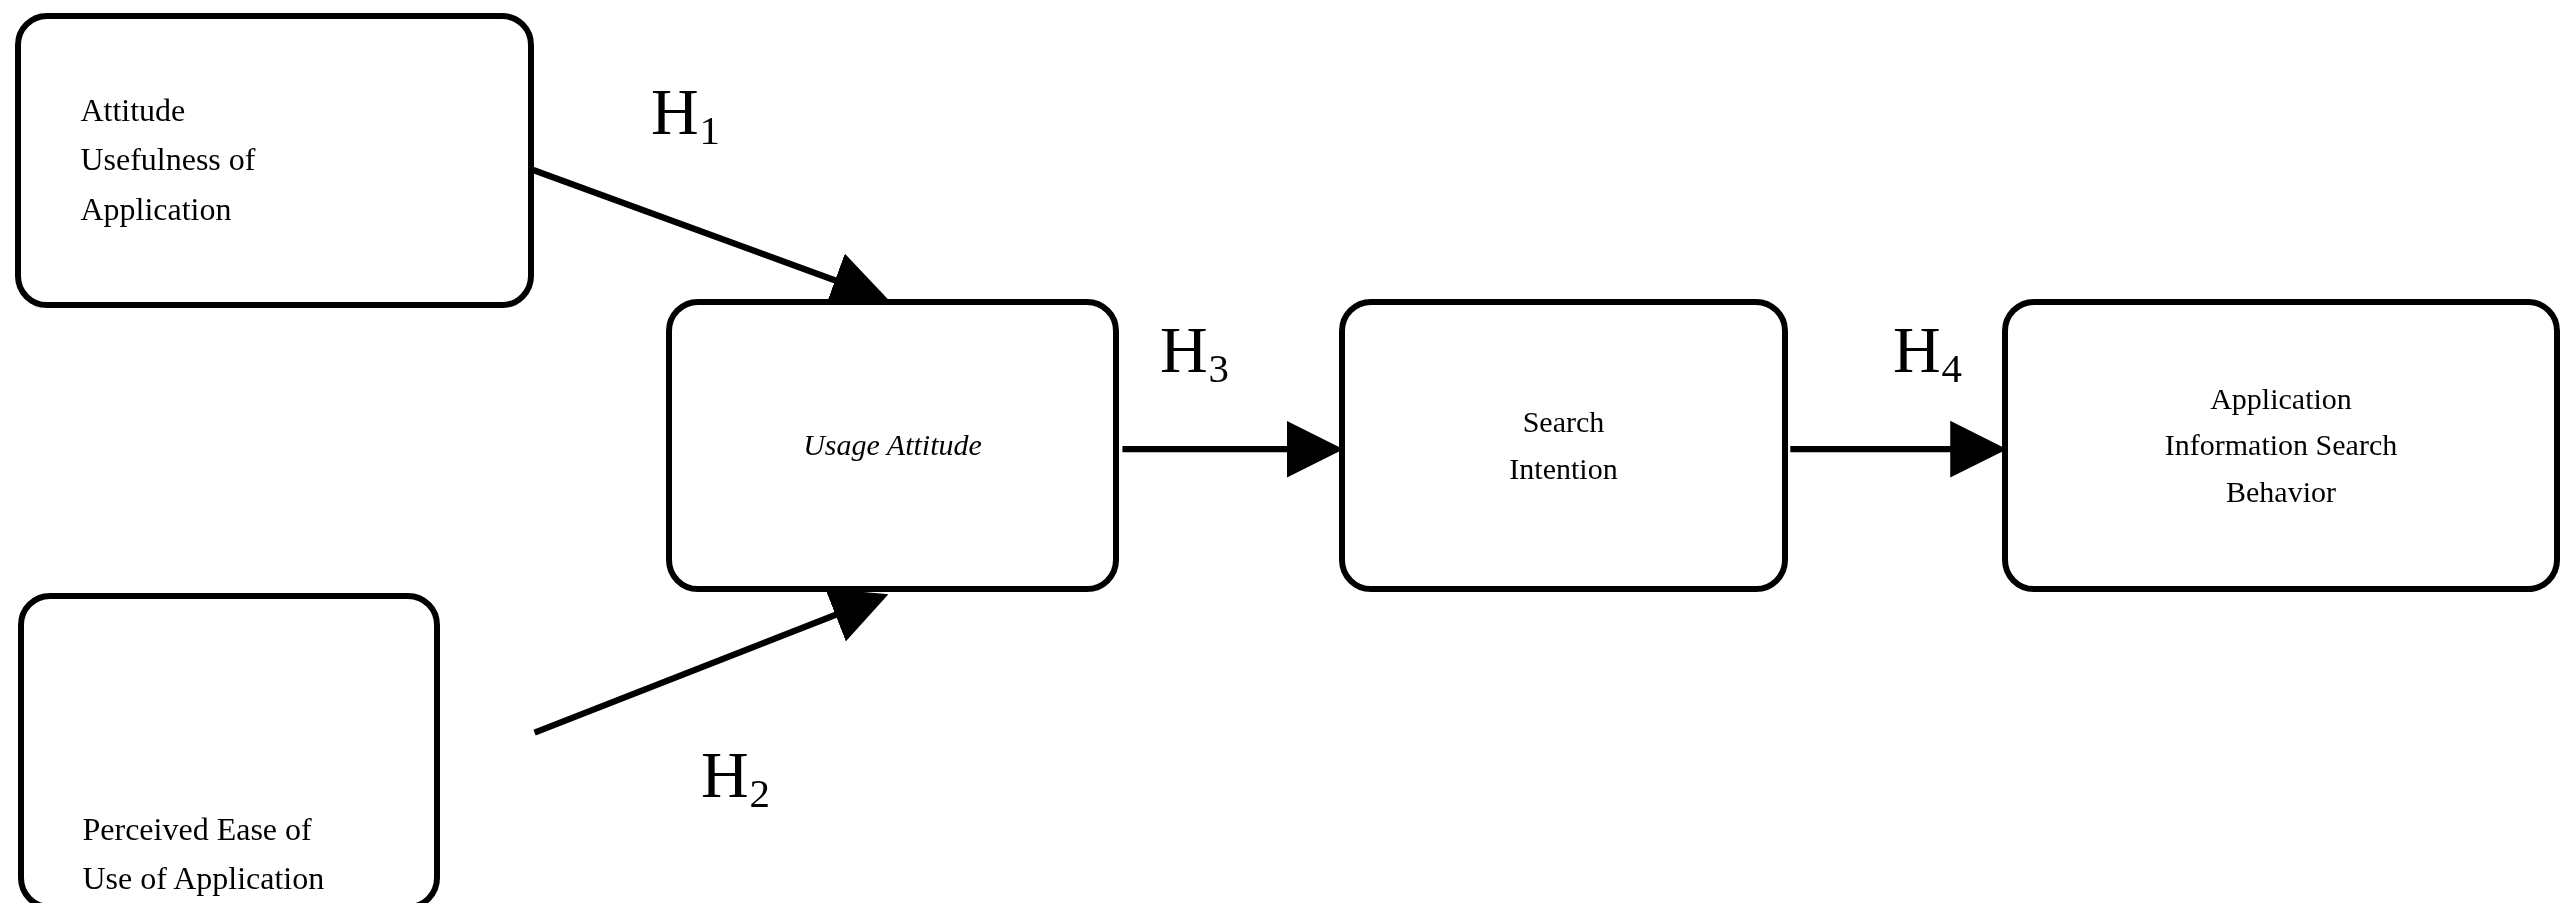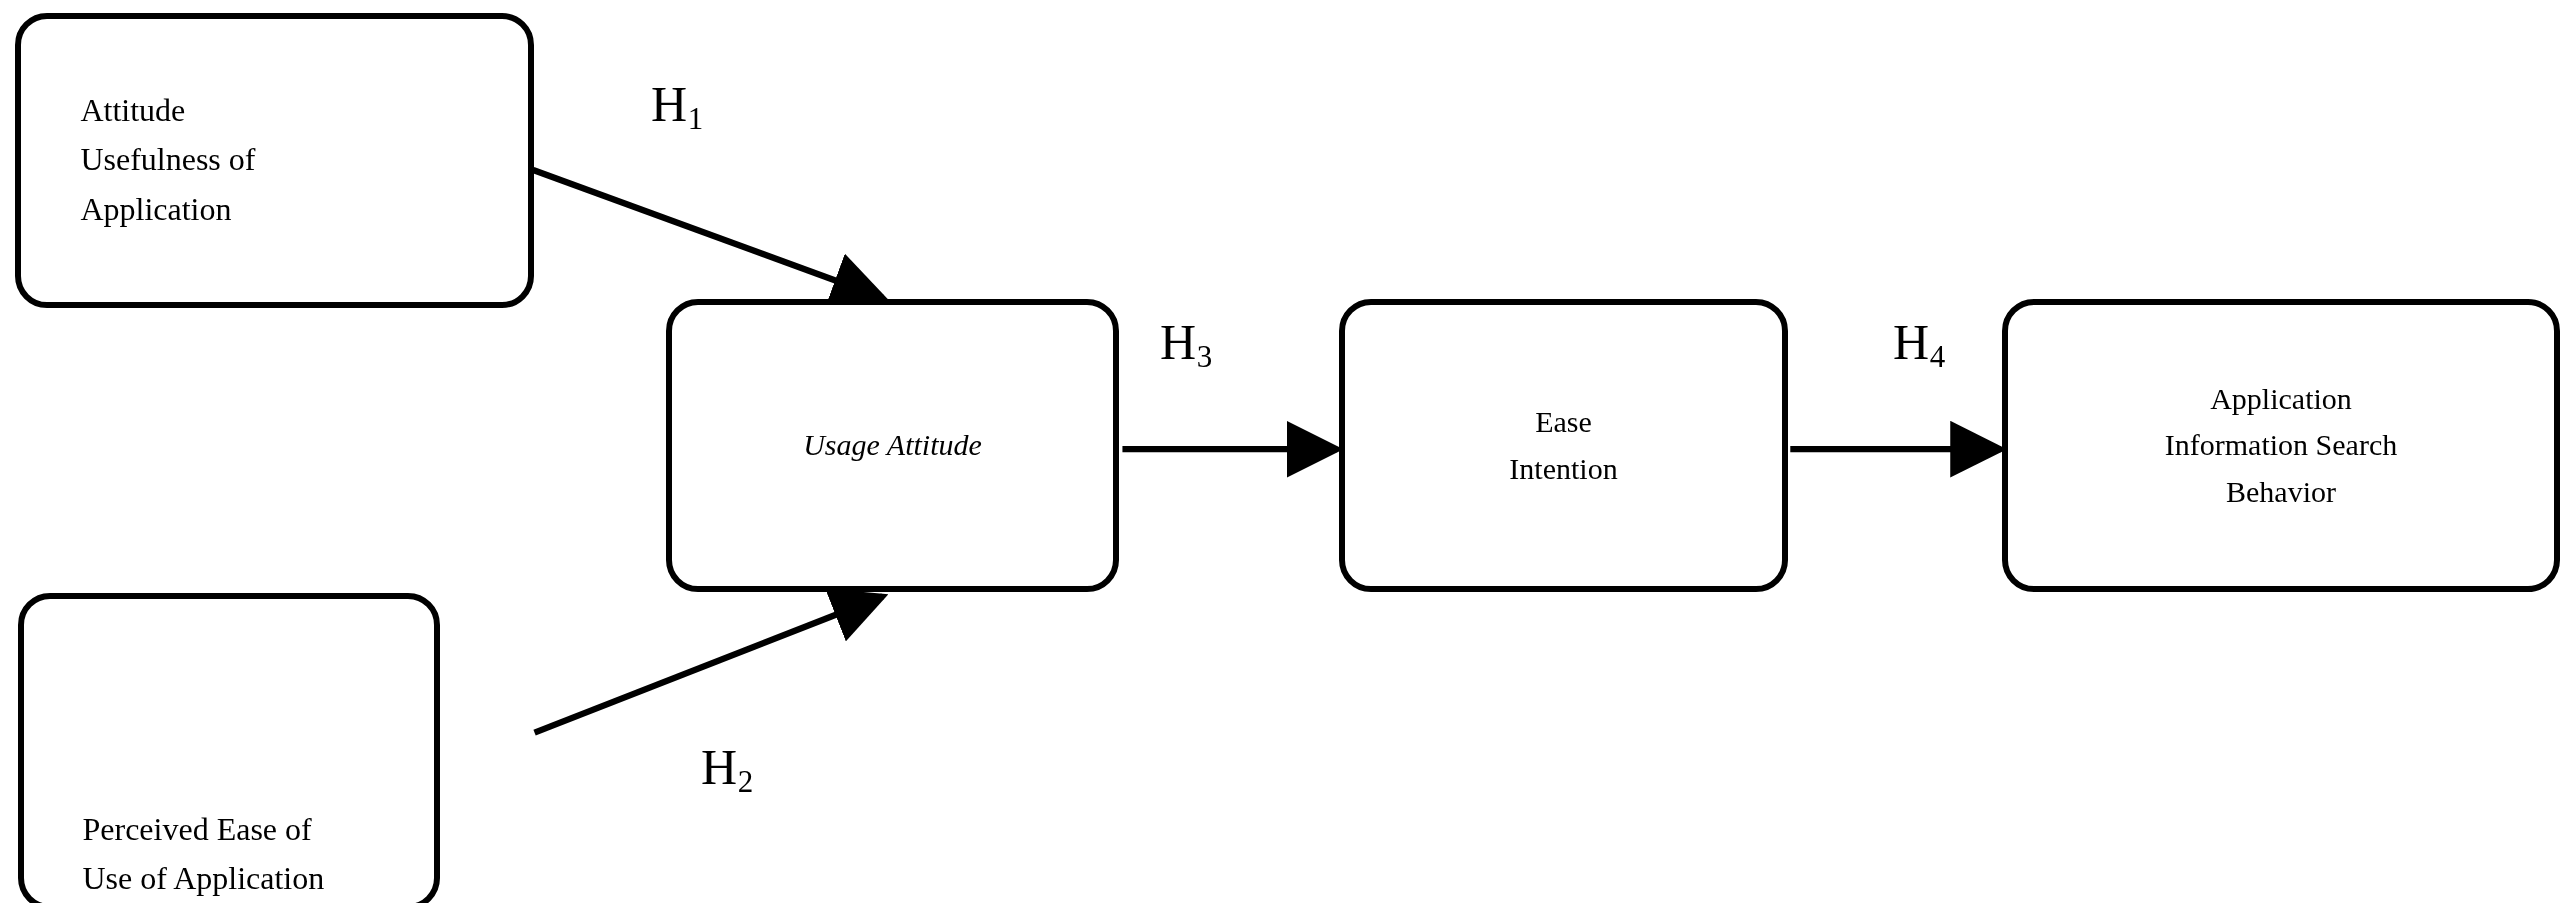--- a/index.html
+++ b/index.html
@@ -70,21 +70,21 @@
   #node-intention .node-label { font-size: 30px; }
   #node-behavior {
     left: 2002px; top: 299px; width: 558px; height: 293px;
   }
   #node-behavior .node-label { font-size: 30px; }
 
   
   .h-label {
     position: absolute;
     font-family: "Liberation Serif", "DejaVu Serif", serif;
-    font-size: 50px;
+    font-size: 66px;
     color: #000000;
     line-height: 1;
     z-index: 3;
     white-space: nowrap;
   }
   .h-label sub {
     font-size: 0.62em;
     vertical-align: baseline;
     position: relative;
     top: 0.25em;
@@ -135,21 +135,21 @@
   <div class="node-box" id="node-peou">
     <span class="node-label">Perceived Ease of
 Use of Application</span>
   </div>
 
   <div class="node-box" id="node-attitude">
     <span class="node-label">Usage Attitude</span>
   </div>
 
   <div class="node-box" id="node-intention">
-    <span class="node-label">Ease
+    <span class="node-label">Search
 Intention</span>
   </div>
 
   <div class="node-box" id="node-behavior">
     <span class="node-label">Application
 Information Search
 Behavior</span>
   </div>
 
   <div class="h-label" id="h1-label"><span>H</span><sub>1</sub></div>

